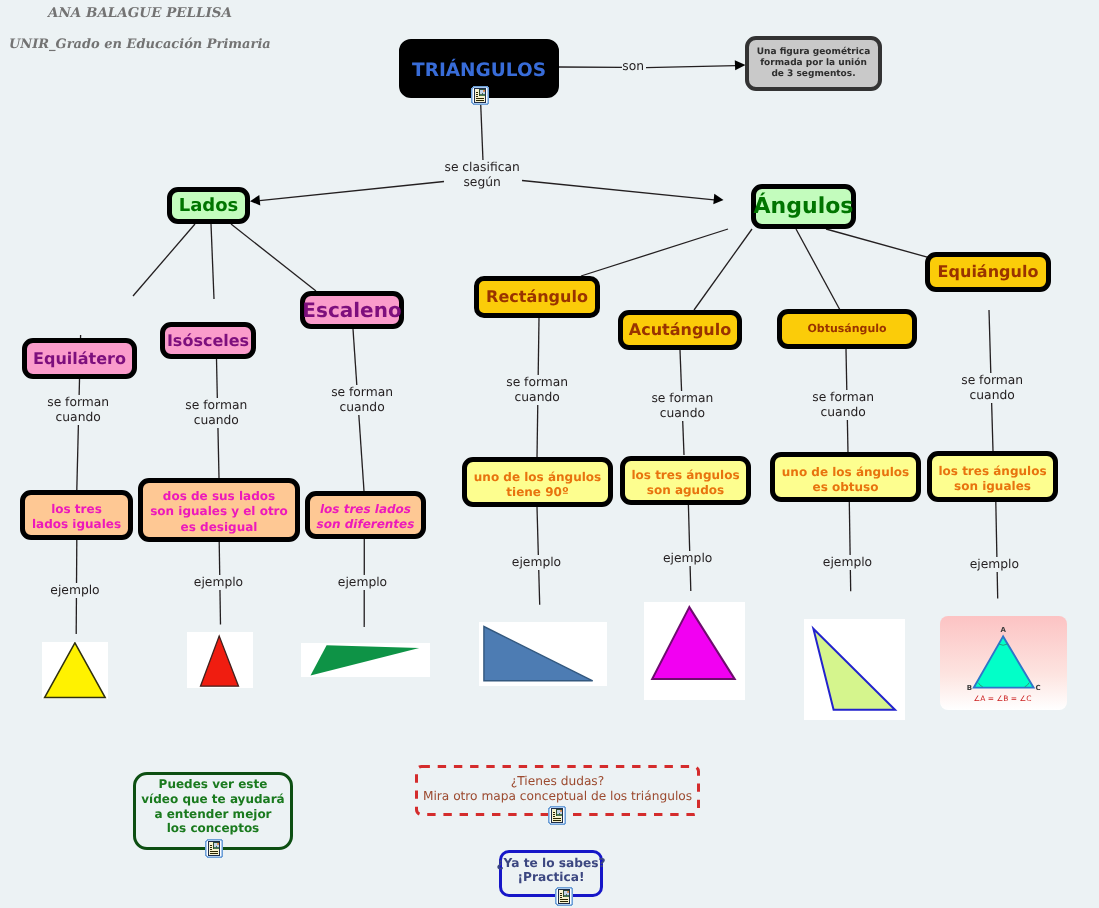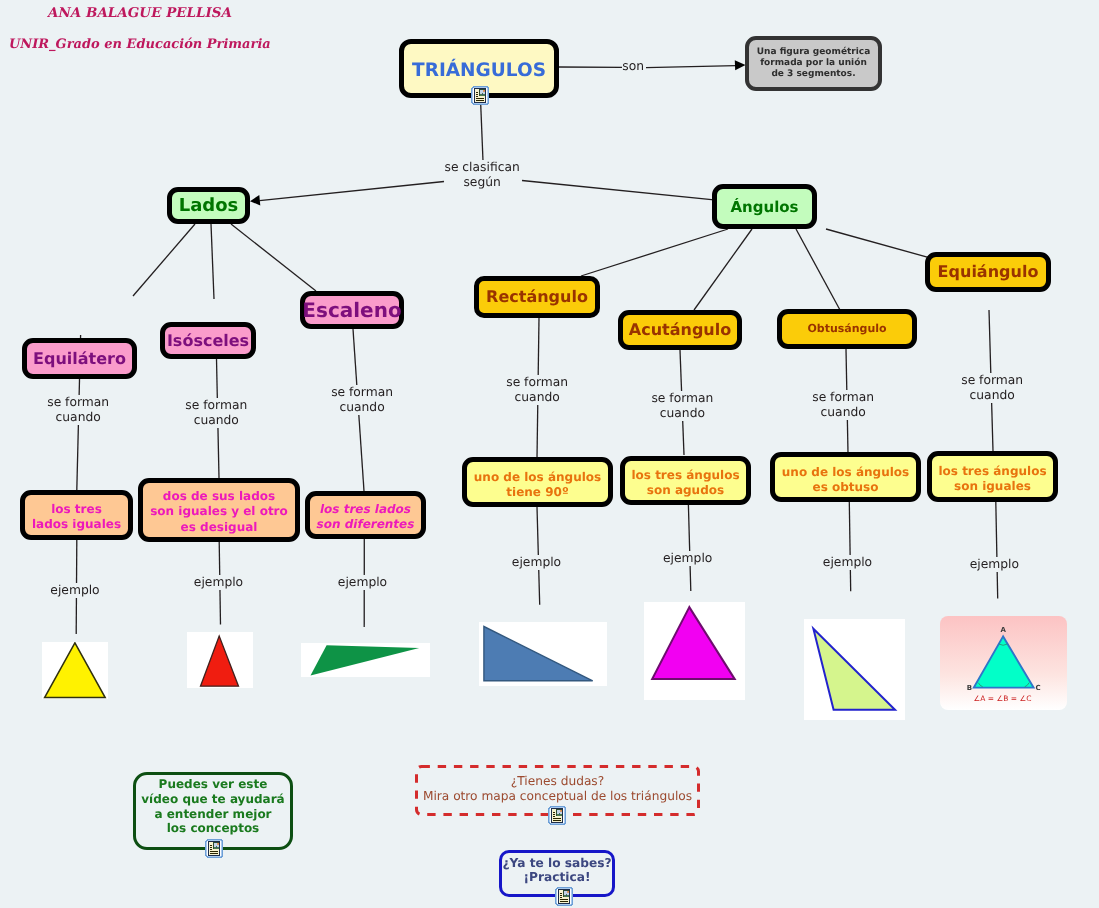--- a/index.html
+++ b/index.html
@@ -4,26 +4,26 @@
 <title>Mapa conceptual de los triángulos</title>
 <style>
 html,body{margin:0;padding:0;}
 body{width:1099px;height:908px;background:#ecf2f4;overflow:hidden;
   font-family:"DejaVu Sans",sans-serif;
   -webkit-font-smoothing:antialiased;text-rendering:geometricPrecision;}
 #map{position:relative;width:1099px;height:908px;transform:translateZ(0);}
 svg.edges{position:absolute;left:0;top:0;width:1099px;height:908px;}
 
 .hdr{position:absolute;font-family:"DejaVu Serif",serif;font-style:italic;
-  font-weight:bold;color:#be185d;white-space:nowrap;}
+  font-weight:bold;color:#737373;white-space:nowrap;}
 
 .node{position:absolute;box-sizing:border-box;display:flex;align-items:center;
   justify-content:center;text-align:center;white-space:pre;font-weight:bold;}
 
-.n-root{background:#fef9c3;border:5px solid #000;border-radius:12px;color:#386cd8;padding-top:4px;}
+.n-root{background:#000000;border:5px solid #000;border-radius:12px;color:#386cd8;padding-top:4px;}
 .n-def{background:#c9c9c9;border:4px solid #333;border-radius:11px;color:#2e2e2e;}
 .n-branch{background:#c3fcbd;border:5px solid #000;border-radius:11px;color:#007500;}
 .n-side{background:#fa9ccb;border:5px solid #000;border-radius:11px;color:#7d0f7d;}
 .n-angle{background:#fbcc09;border:5px solid #000;border-radius:11px;color:#993300;}
 .n-sdet{background:#fec894;border:5px solid #000;border-radius:11px;color:#ed19bb;padding-top:4px;}
 .n-adet{background:#fdfe8f;border:5px solid #000;border-radius:11px;color:#e8730e;padding-top:5px;}
 .n-video{border:3px solid #0d4f12;border-radius:14px;color:#1a7a1e;padding-bottom:9px;}
 .n-doubts{border:3px solid transparent;border-radius:6px;color:#9c4a2f;font-weight:normal;padding-bottom:3px;}
 .n-practice{border:3px solid #1616c8;border-radius:10px;color:#3c4780;padding-bottom:6px;}
 
@@ -135,21 +135,21 @@
       <text x="98.0" y="74.0" font-family="DejaVu Sans, sans-serif" font-size="7" font-weight="bold" fill="#3d3d3d" text-anchor="middle">C</text>
       <text x="62.5" y="85.0" font-family="DejaVu Sans, sans-serif" font-size="7.5" fill="#cc2222" text-anchor="middle">∠A = ∠B = ∠C</text>
     </svg>
   </div>
 
   <div class="node n-root" style="left:399px;top:39px;width:160px;height:59px;font-size:18.5px;line-height:21px;">TRIÁNGULOS</div>
   <div class="node n-def" style="left:745px;top:36px;width:137px;height:55px;font-size:9px;line-height:11.3px;">Una figura geométrica
 formada por la unión
 de 3 segmentos.</div>
   <div class="node n-branch" style="left:167px;top:187px;width:83px;height:37px;font-size:18px;line-height:20px;">Lados</div>
-  <div class="node n-branch" style="left:712px;top:184px;width:105px;height:45px;font-size:15px;line-height:20px;">Ángulos</div>
+  <div class="node n-branch" style="left:751px;top:184px;width:105px;height:45px;font-size:22px;line-height:20px;">Ángulos</div>
   <div class="node n-side" style="left:22px;top:294px;width:115px;height:41px;font-size:16px;line-height:18px;margin-top:44px;">Equilátero</div>
   <div class="node n-side" style="left:160px;top:298px;width:96px;height:37px;font-size:16px;line-height:18px;margin-top:24px;">Isósceles</div>
   <div class="node n-side" style="left:300px;top:291px;width:104px;height:38px;font-size:20px;line-height:18px;">Escaleno</div>
   <div class="node n-angle" style="left:474px;top:276px;width:126px;height:42px;font-size:16px;line-height:18px;border-radius:10px;">Rectángulo</div>
   <div class="node n-angle" style="left:618px;top:310px;width:124px;height:40px;font-size:16px;line-height:18px;">Acutángulo</div>
   <div class="node n-angle" style="left:777px;top:309px;width:140px;height:40px;font-size:11px;line-height:18px;">Obtusángulo</div>
   <div class="node n-angle" style="left:925px;top:252px;width:126px;height:40px;font-size:16px;line-height:18px;">Equiángulo</div>
   <div class="node n-sdet" style="left:20px;top:490px;width:113px;height:50px;font-size:12px;line-height:15.4px;">los tres
 lados iguales</div>
   <div class="node n-sdet" style="left:138px;top:478px;width:162px;height:64px;font-size:12px;line-height:15.4px;">dos de sus lados
@@ -164,21 +164,21 @@
   <div class="node n-adet" style="left:770px;top:452px;width:151px;height:50px;font-size:12px;line-height:14.9px;">uno de los ángulos
 es obtuso</div>
   <div class="node n-adet" style="left:927px;top:451px;width:131px;height:51px;font-size:12px;line-height:14.9px;">los tres ángulos
 son iguales</div>
   <div class="node n-video" style="left:133px;top:772px;width:160px;height:78px;font-size:12px;line-height:14.7px;">Puedes ver este
 vídeo que te ayudará
 a entender mejor
 los conceptos</div>
   <div class="node n-doubts" style="left:415px;top:765px;width:285px;height:51px;font-size:12.2px;line-height:15.3px;">¿Tienes dudas?
 Mira otro mapa conceptual de los triángulos</div>
-  <div class="node n-practice" style="left:499px;top:850px;width:116px;height:47px;font-size:12.2px;line-height:13.8px;">¿Ya te lo sabes?
+  <div class="node n-practice" style="left:499px;top:850px;width:104px;height:47px;font-size:12.2px;line-height:13.8px;">¿Ya te lo sabes?
 ¡Practica!</div>
 
   <svg class="edges" viewBox="0 0 1099 908" xmlns="http://www.w3.org/2000/svg">
     <rect x="416.5" y="766.5" width="282" height="48" rx="5" fill="none" stroke="#d42c2c" stroke-width="3" stroke-dasharray="8.4 7.8" stroke-linecap="butt"></rect>
   </svg>
 
   <div class="elabel" style="left:622.2px;top:59.5px;width:22px;height:14px;">son</div>
   <div class="elabel" style="left:445.1px;top:160.0px;width:74px;height:30px;">se clasifican
 según</div>
   <div class="elabel" style="left:46.2px;top:395.0px;width:64px;height:30px;">se forman

